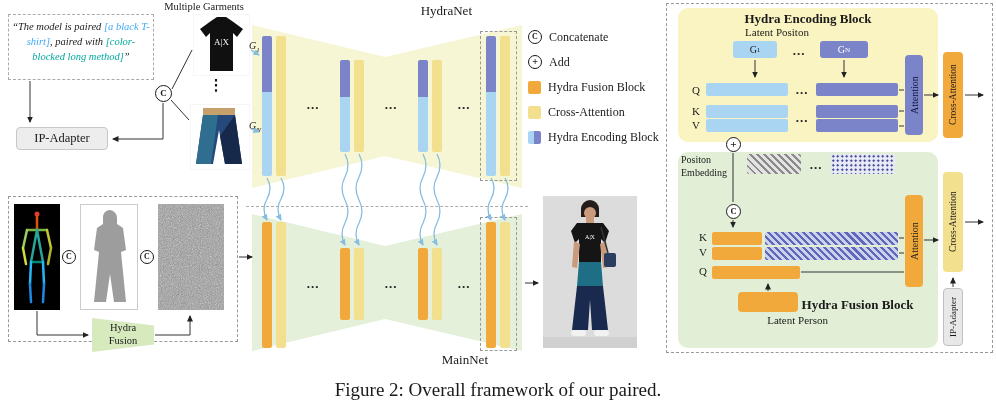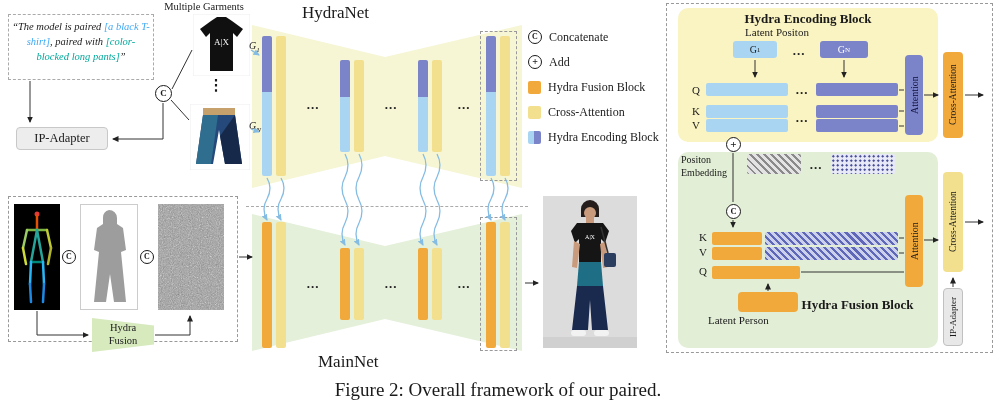--- a/index.html
+++ b/index.html
@@ -26,37 +26,37 @@
         justify-content:center;border-radius:4px;text-align:center;white-space:nowrap}
   .ellip{font-weight:bold;font-size:13px;letter-spacing:1px;text-align:center;color:#222}
   .dashbox{border:1px dashed #999}
   .lrow{display:flex;align-items:center;gap:7px;height:14px;margin-bottom:11px;font-size:12px;white-space:nowrap}
   .sw{width:13px;height:13px;border-radius:2px;flex:0 0 13px}
   .glabel{font-style:italic;font-size:10px}
   sub{font-size:70%}
   .quote{border:1px dashed #aaa;padding:4px 3px;font-style:italic;font-size:10.5px;line-height:1.45;text-align:center}
   .hl1{color:#3FA9F5}
   .hl2{color:#00A99D}
-  .title{font-size:17px;text-align:left}
+  .title{font-size:13px;text-align:right}
   .paneltitle{font-weight:bold;font-size:13px;text-align:center}
   .smlab{font-size:11px}
   svg{display:block}
 </style>
 </head>
 <body>
 
 <div id="fig">
 
   <svg class="abs" style="left:0;top:0;z-index:0" width="996" height="409">
     <polygon points="252,25 385,57 522,25 522,188 385,156 252,188" fill="#F6F5D4"></polygon>
     <polygon points="252,214 385,246 522,214 522,351 385,319 252,351" fill="#E4F0DA"></polygon>
   </svg>
 
   <div class="abs quote" style="left:8px;top:14px;width:146px;height:66px;z-index:2">
-    <span>“The model is paired </span><span class="hl1">[a black T-shirt]</span><span>, paired with </span><span class="hl2">[color-blocked long pants]</span><span>”</span>
+    <span>“The model is paired </span><span class="hl1">[a black T-shirt]</span><span>, paired with </span><span class="hl2">[color-blocked long method]</span><span>”</span>
   </div>
 
   <div class="abs" style="left:150px;top:1px;width:108px;text-align:center;font-size:10.5px;z-index:2">Multiple Garments</div>
 
   <div class="abs" style="left:193px;top:14px;z-index:2">
     <svg width="57" height="62" viewBox="0 0 57 62">
       <rect width="57" height="62" fill="#ffffff" stroke="#eee"></rect>
       <path d="M18,7 L24,3 L33,3 L39,7 L50,15 L44,23 L40,19 L40,57 L17,57 L17,19 L13,23 L7,15 Z" fill="#101010"></path>
       <text x="28.5" y="31" font-size="9" fill="#ffffff" text-anchor="middle" font-family="Liberation Serif,serif">A|X</text>
     </svg>
@@ -272,21 +272,21 @@
   <div class="hbar hatchpurple" style="left:765px;top:232px;width:133px;z-index:2"></div>
 
   <div class="abs smlab" style="left:699px;top:246px;width:12px;z-index:2">V</div>
   <div class="hbar orangebg" style="left:712px;top:247px;width:50px;z-index:2"></div>
   <div class="hbar hatchpurple" style="left:765px;top:247px;width:133px;z-index:2"></div>
 
   <div class="abs smlab" style="left:699px;top:265px;width:12px;z-index:2">Q</div>
   <div class="hbar orangebg" style="left:712px;top:266px;width:88px;z-index:2"></div>
 
   <div class="abs orangebg" style="left:738px;top:292px;width:60px;height:20px;border-radius:4px;z-index:2"></div>
-  <div class="abs smlab" style="left:708px;top:314px;width:120px;text-align:left;z-index:2">Latent Person</div>
+  <div class="abs smlab" style="left:708px;top:314px;width:120px;text-align:right;z-index:2">Latent Person</div>
 
   <div class="abs paneltitle" style="left:780px;top:297px;width:155px;z-index:2">Hydra Fusion Block</div>
 
   <div class="abs vbox orangebg" style="left:905px;top:195px;width:18px;height:92px;font-size:10px;z-index:2">Attention</div>
   <div class="abs vbox yellowbg" style="left:943px;top:172px;width:20px;height:100px;font-size:9.5px;z-index:2">Cross-Attention</div>
   <div class="abs vbox" style="left:943px;top:288px;width:20px;height:58px;background:#E8E8E8;border:1px solid #c0c0c0;font-size:9px;z-index:2">IP-Adapter</div>
 
   <svg class="abs" style="left:0;top:0;z-index:5;pointer-events:none" width="996" height="409">
     <defs>
       <marker id="mk" markerWidth="8" markerHeight="8" refX="5.5" refY="3" orient="auto" markerUnits="userSpaceOnUse">

